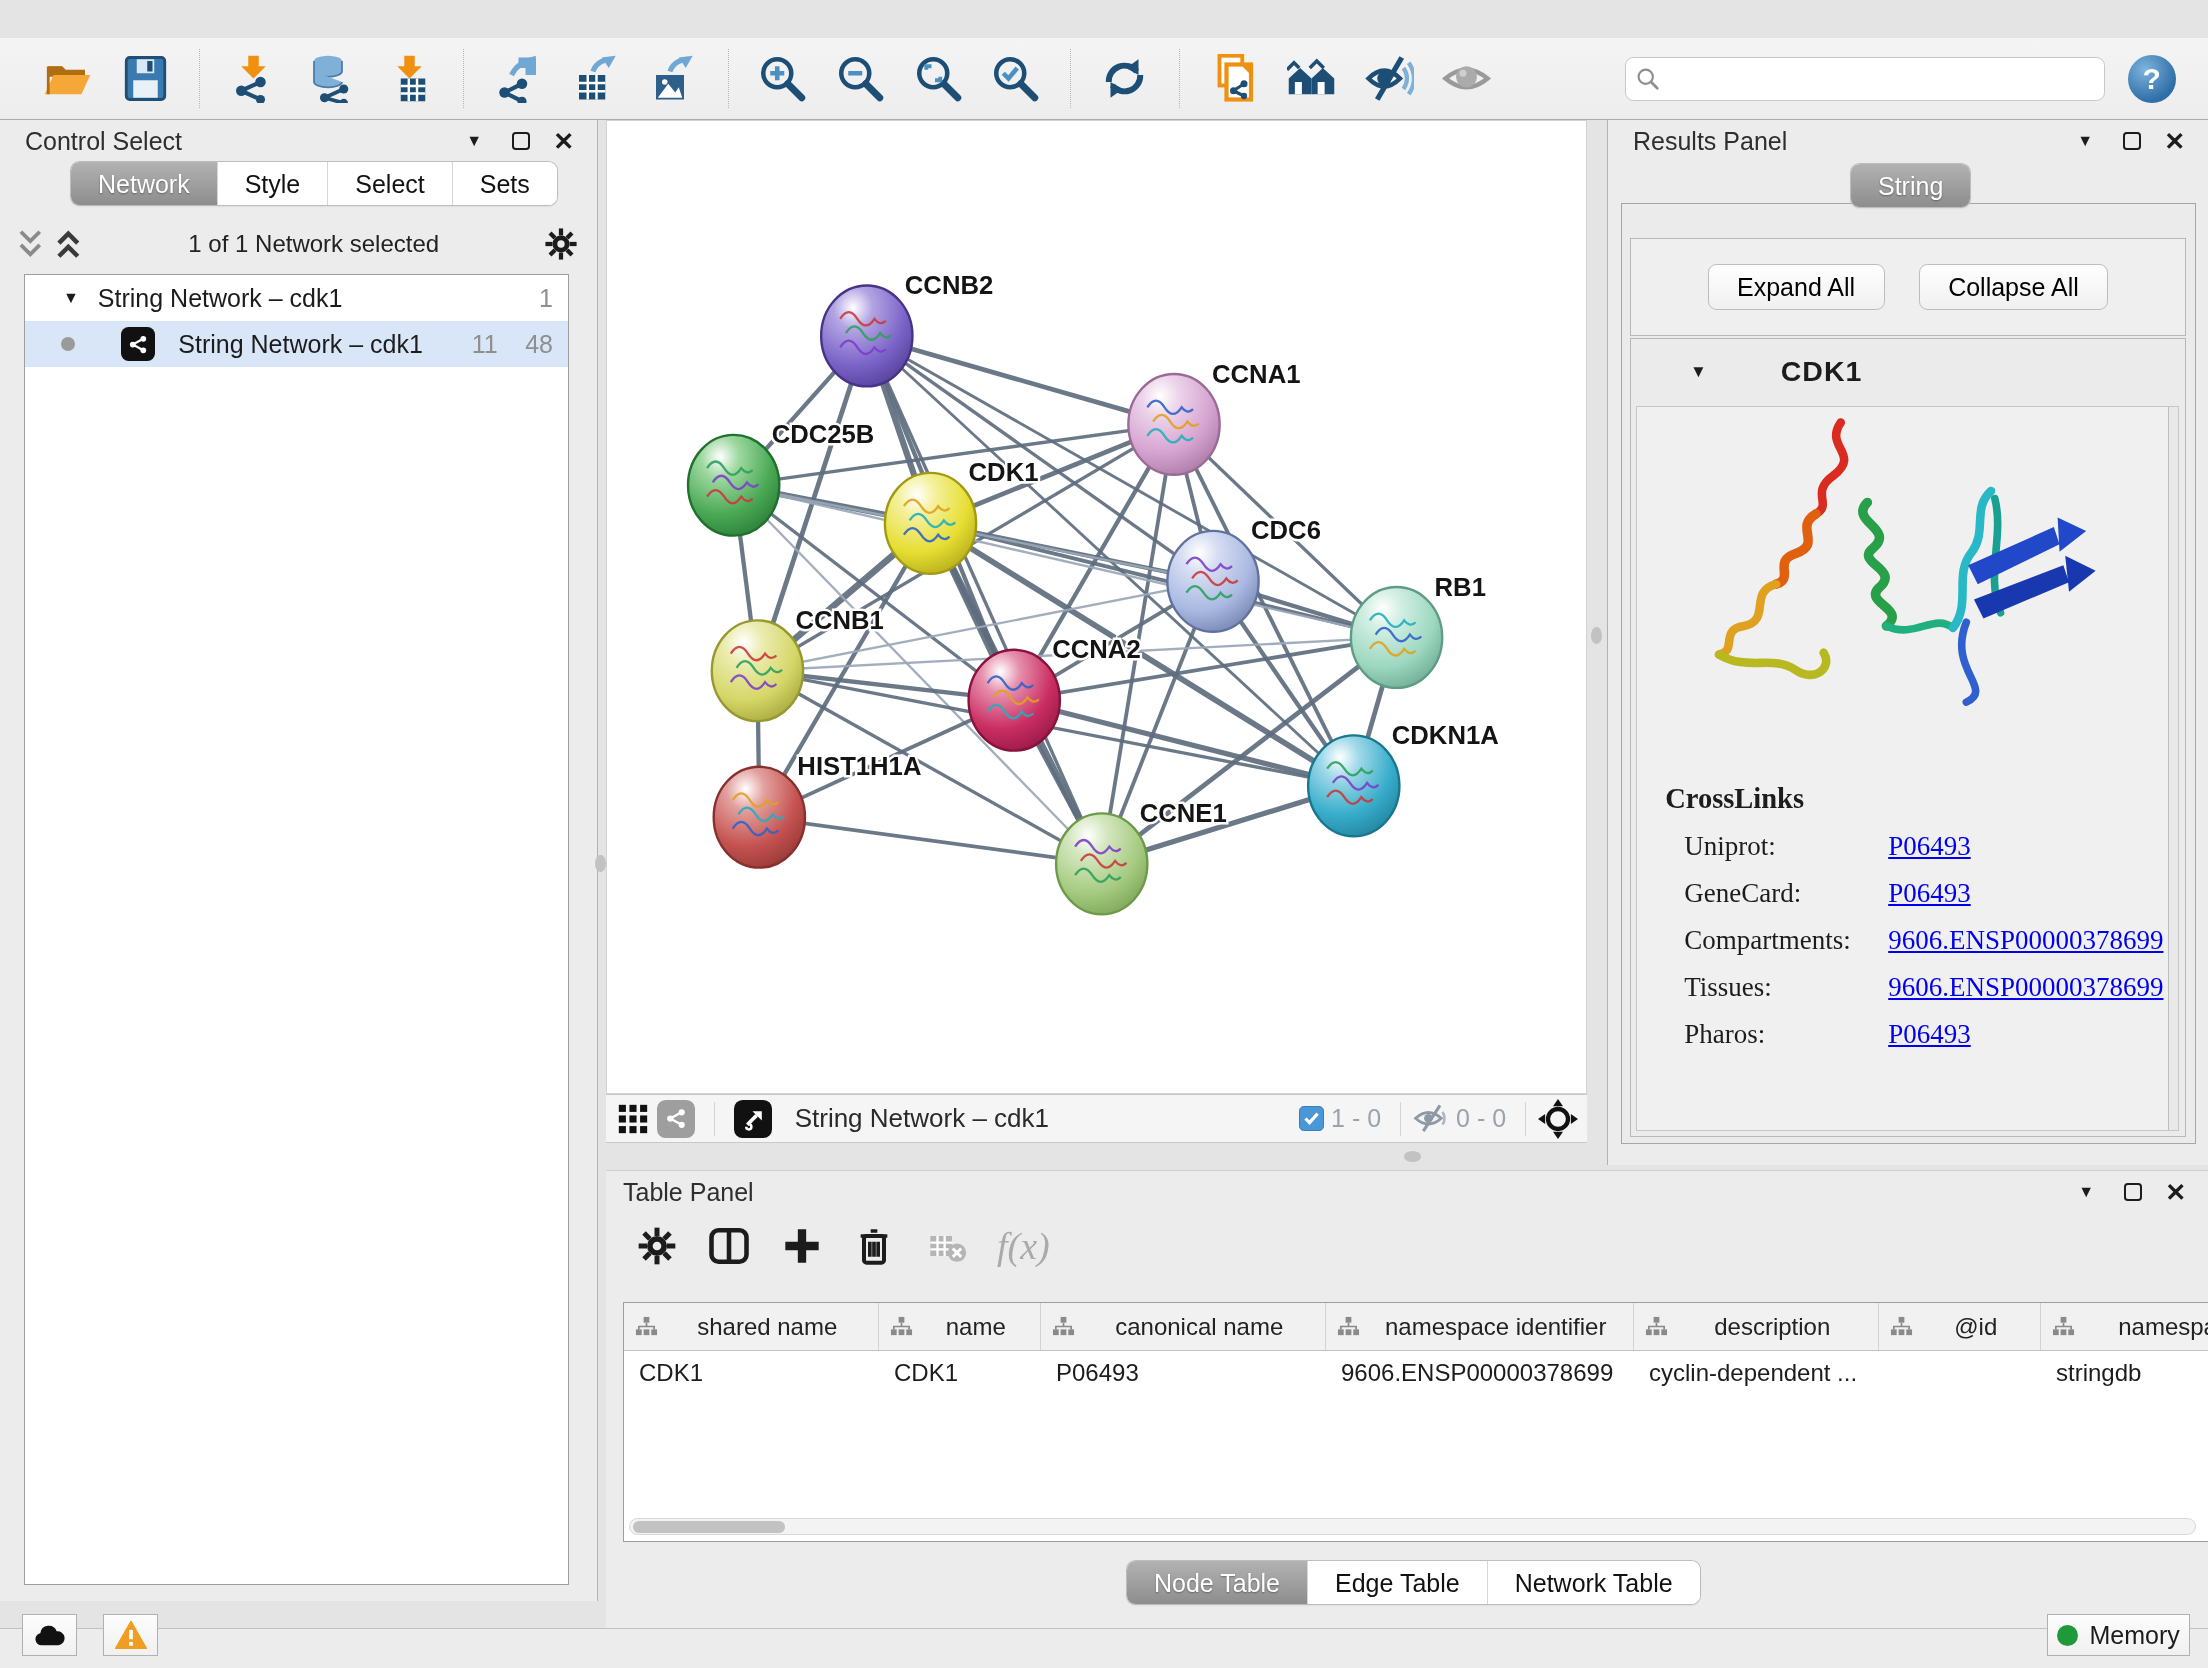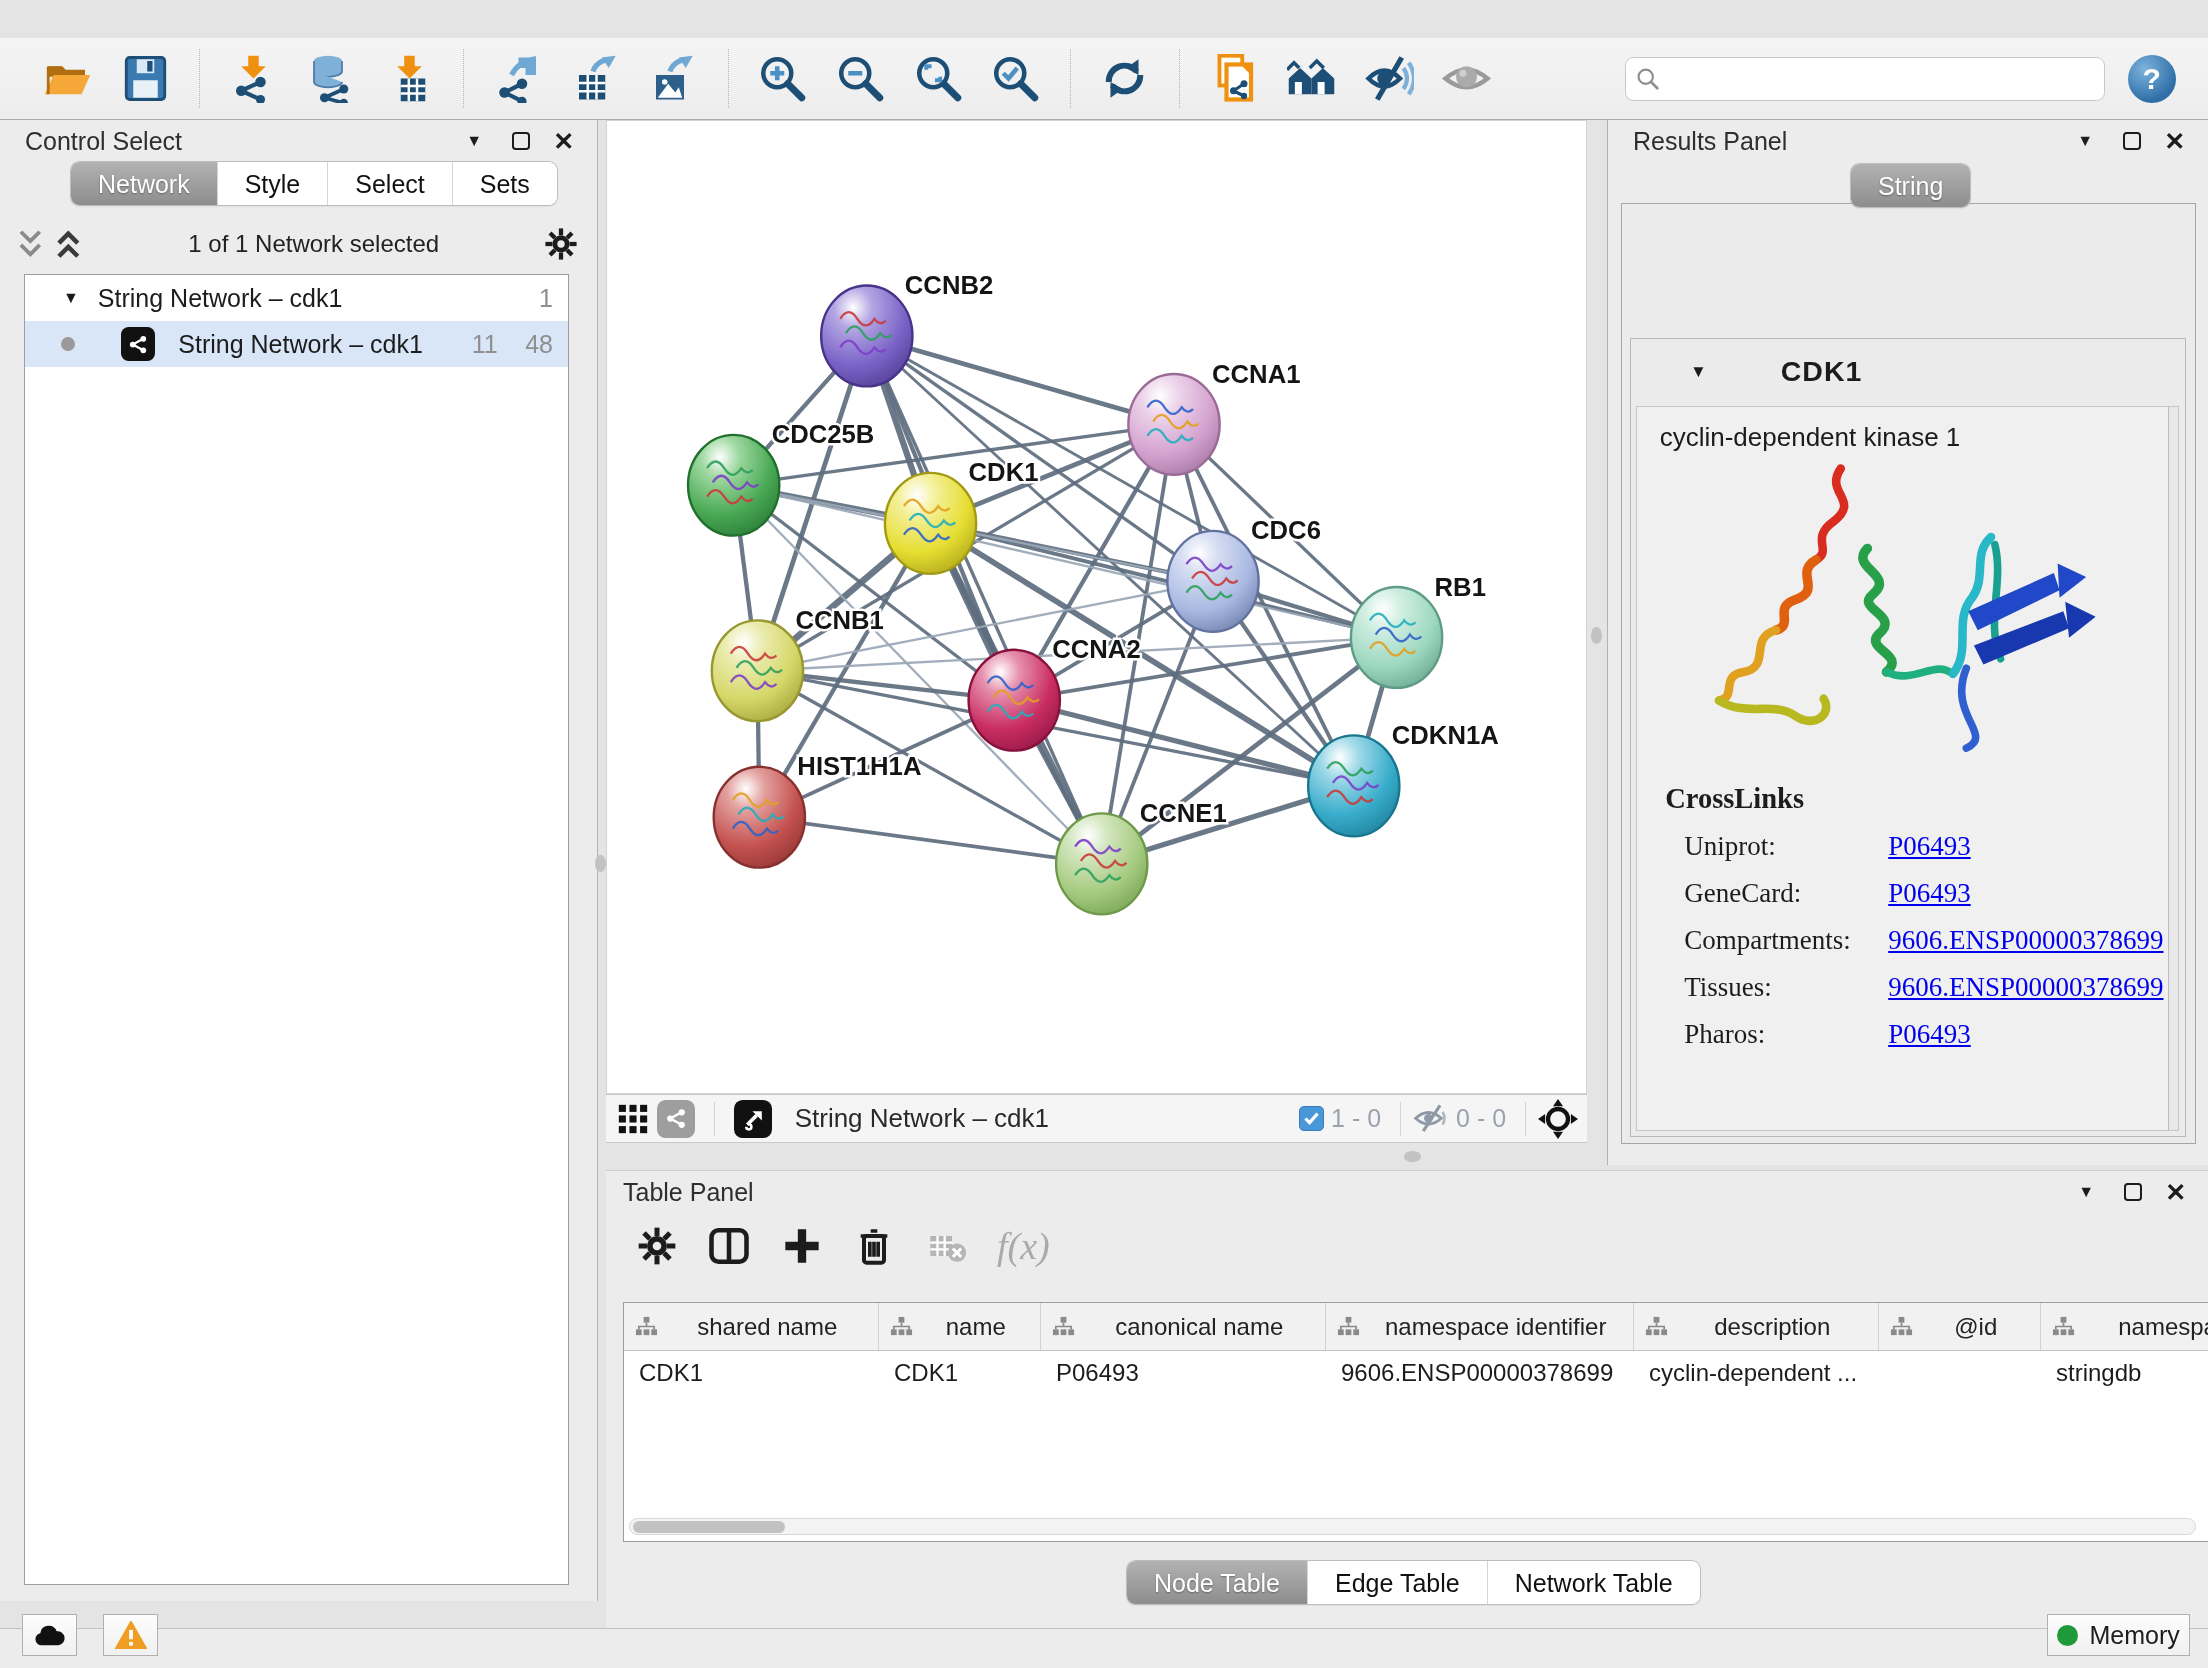--- a/index.html
+++ b/index.html
@@ -610,27 +610,30 @@
       <span class="ptitle">Results Panel</span>
       <span class="sp"></span>
       <span class="tri-icon">▼</span>
       <span class="float-icon"></span>
       <span class="close-icon">✕</span>
     </div>
     <div class="tabgroup rp-tab">
       <div class="tab sel">String</div>
     </div>
     <div class="rp-outer">
+      <div class="rp-expandbox">
+        <button class="rp-btn">Expand All</button>
+        <button class="rp-btn">Collapse All</button>
+      </div>
       <div class="rp-genebox">
         <div class="rp-genehead">
           <span class="tri">▼</span>
           <span class="gene">CDK1</span>
         </div>
         <div class="rp-inner">
-          <div class="rp-desc">cyclin-dependent kinase 1</div>
           <svg width="447" height="295" viewBox="0 0 470 310" style="margin:3.8px 0 0 44px">
             <g fill="none" stroke-linecap="round">
               <path d="M168 12 C150 38 190 45 160 68 C135 86 160 98 142 108" stroke="#d92b1f" stroke-width="9"></path>
               <path d="M142 108 C118 122 150 140 120 150 C96 158 120 176 100 182" stroke="#e06010" stroke-width="10"></path>
               <path d="M100 182 C70 190 96 220 66 226 C40 230 60 252 40 256" stroke="#e0a020" stroke-width="9"></path>
               <path d="M40 256 C70 274 96 256 120 272 C140 286 160 270 150 254" stroke="#b8b820" stroke-width="9"></path>
               <path d="M196 96 C176 116 226 124 202 144 C182 160 232 166 208 186 C192 202 238 208 216 226" stroke="#28a04a" stroke-width="10"></path>
               <path d="M216 226 C246 240 266 212 286 228" stroke="#20b080" stroke-width="8"></path>
               <path d="M286 228 C306 202 286 172 306 148 C322 126 306 102 326 84" stroke="#28b8c8" stroke-width="9"></path>
               <path d="M330 92 C340 132 320 172 336 212" stroke="#18a090" stroke-width="8"></path>

